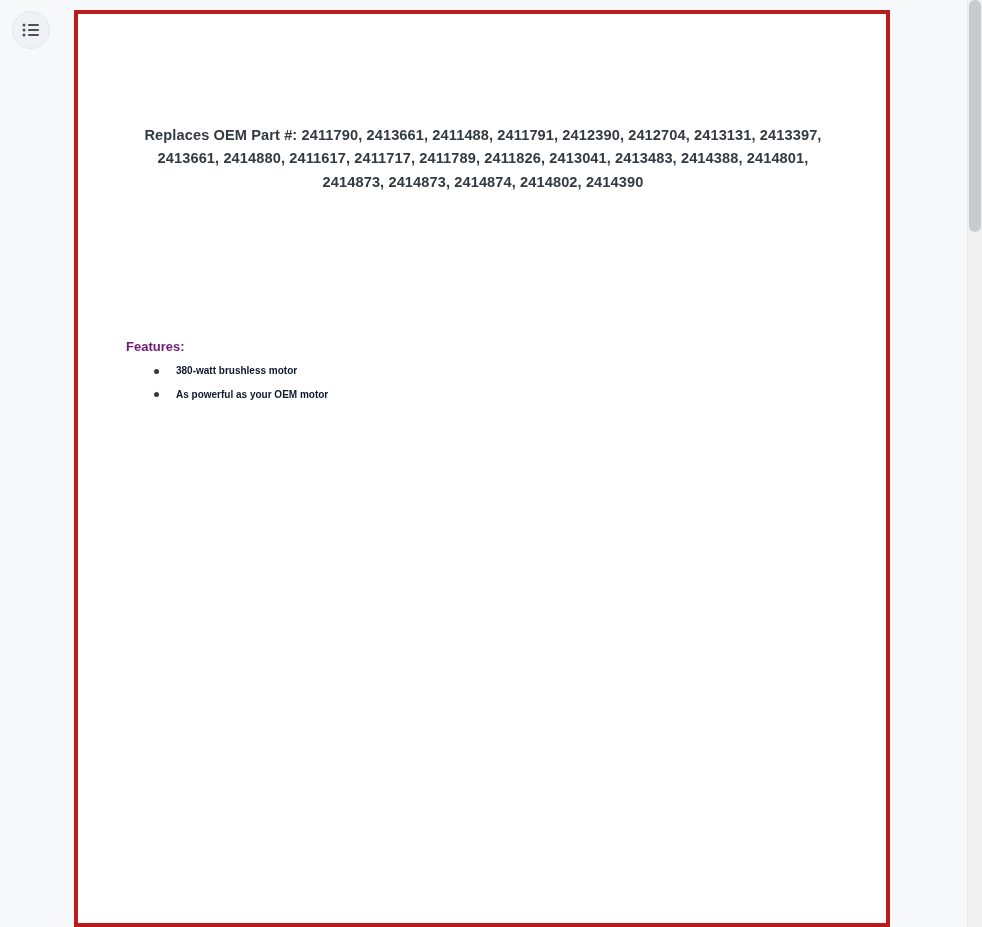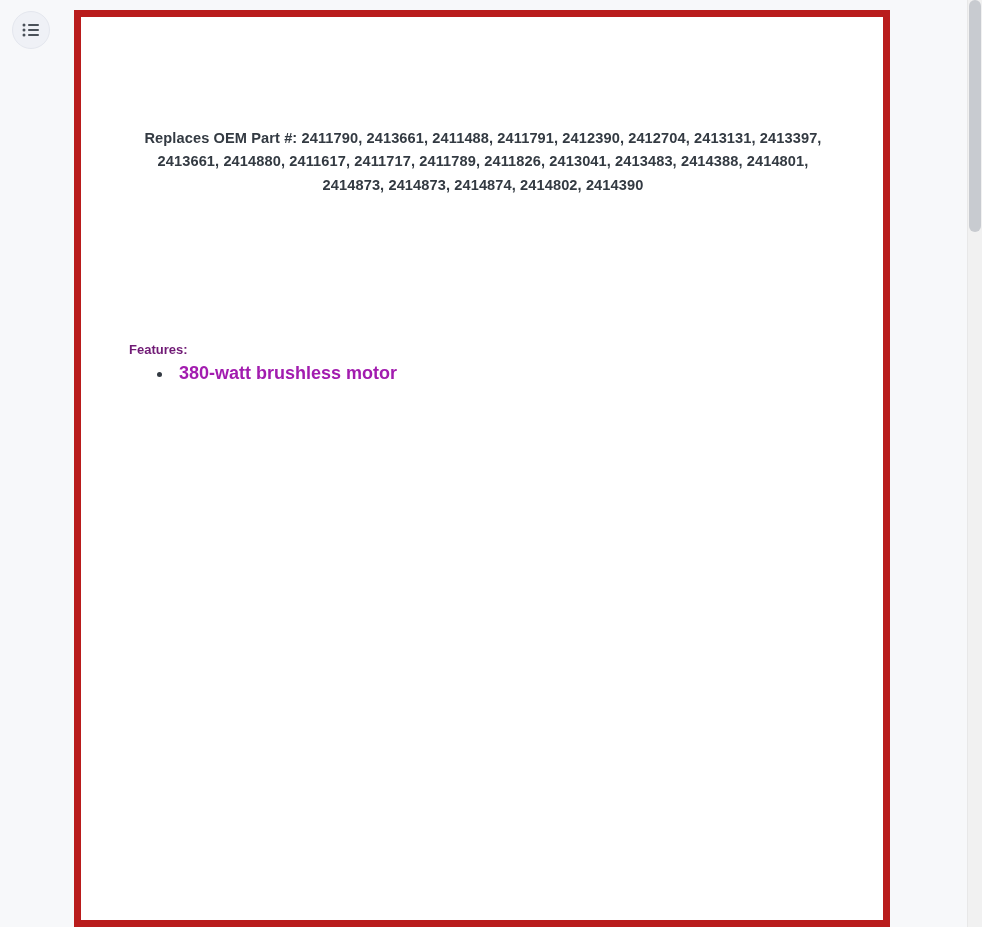--- a/index.html
+++ b/index.html
@@ -33,21 +33,21 @@
   #menu-button svg { display: block; }
 
   
   #sheet {
     position: absolute;
     left: 74px;
     top: 10px;
     width: 816px;
     height: 917px;
     background: #ffffff;
-    border: 7px solid #b91c1c;
+    border: 4px solid #b91c1c;
     box-sizing: border-box;
     overflow: hidden;
   }
   .doc-body {
     padding: 0;
     color: #2a2f36;
   }
   .oem-line {
     position: absolute;
     left: 48px;
@@ -70,23 +70,23 @@
   }
   ul.features {
     position: absolute;
     left: 48px;
     top: 345px;
     margin: 0;
     padding: 0 0 0 28px;
     list-style: none;
   }
   ul.features li {
-    font-size: 18px;
+    font-size: 10px;
     font-weight: bold;
-    color: #a21caf;
+    color: #0f172a;
     line-height: 23.6px;
     position: relative;
     padding-left: 22px;
   }
   ul.features li::before {
     content: "";
     position: absolute;
     left: 0;
     top: 9.5px;
     width: 5px;
@@ -135,20 +135,21 @@
 
   <div id="sheet">
     <div class="doc-body">
 
       <p class="oem-line">Replaces OEM Part #: 2411790, 2413661, 2411488, 2411791, 2412390, 2412704, 2413131, 2413397, 2413661, 2414880, 2411617, 2411717, 2411789, 2411826, 2413041, 2413483, 2414388, 2414801, 2414873, 2414873, 2414874, 2414802, 2414390</p>
 
       <p class="features-label">Features:</p>
 
       <ul class="features">
         <li>380-watt brushless motor</li>
+        <li>As powerful as your OEM motor</li>
       </ul>
 
     </div>
   </div>
 
   <div id="scrollbar-track">
     <div id="scrollbar-thumb"></div>
   </div>
 
 </div>

